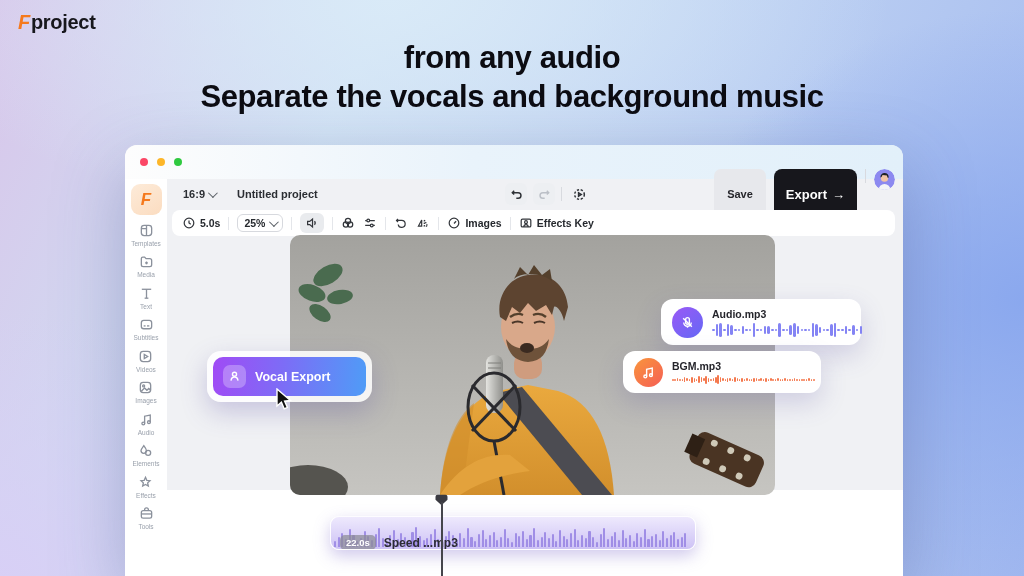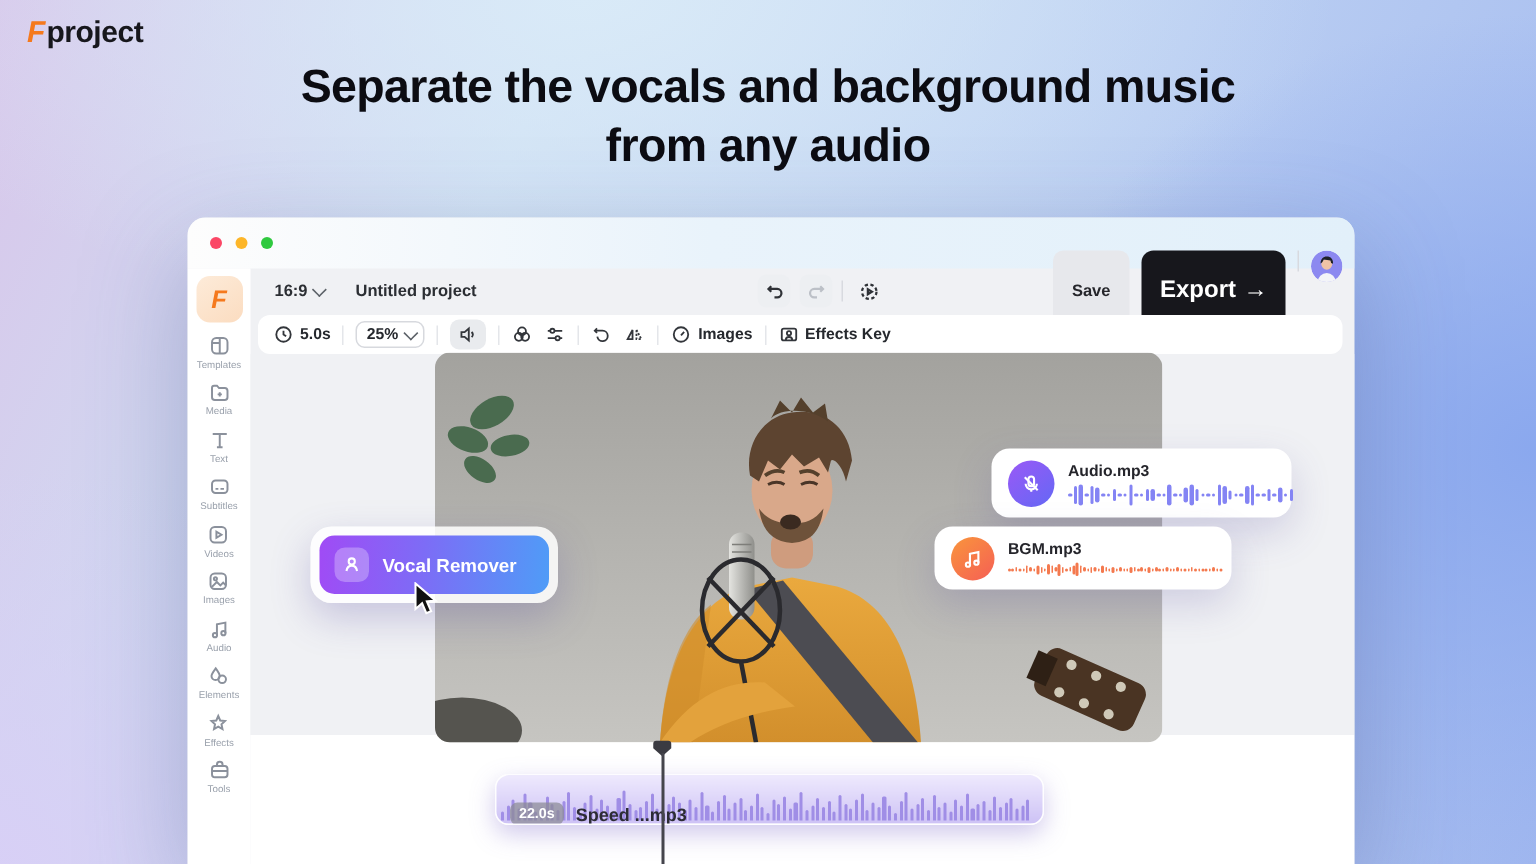--- a/index.html
+++ b/index.html
@@ -57,21 +57,21 @@
   .hdr{ height:30px; display:flex; align-items:center; padding:0 8px 0 16px; font-size:11px; color:#2b2e33; }
   .ratio{ display:flex; align-items:center; gap:3px; font-weight:600; cursor:pointer;}
   .chev{ width:7px; height:7px; border-right:1.4px solid #5b6067; border-bottom:1.4px solid #5b6067; transform:rotate(45deg) translateY(-2px); }
   .proj{ margin-left:22px; font-weight:600; }
   .hdr-center{ position:absolute; left:338px; top:0; height:30px; display:flex; align-items:center; gap:6px;}
   .icon-btn{ width:22px; height:22px; border-radius:6px; background:#edeff2; display:flex; align-items:center; justify-content:center; cursor:pointer;}
   .icon-btn svg{ width:13px; height:13px; fill:none; stroke-width:1.6; }
   .vsep{ width:1px; height:14px; background:#d8dadf; }
   .hdr-right{ margin-left:auto; display:flex; gap:8px; }
   .btn-save{ background:#e7e8ec; color:#26262b; font-size:11px; font-weight:600; padding:6px 13px; border-radius:7px; border:none; cursor:pointer;}
-  .btn-export{ background:#17171c; color:#fff; font-size:16px; font-weight:700; padding:18px 12px; border-radius:8px; border:none; cursor:pointer; display:flex; align-items:center; gap:5px;}
+  .btn-export{ background:#17171c; color:#fff; font-size:13px; font-weight:700; padding:18px 12px; border-radius:8px; border:none; cursor:pointer; display:flex; align-items:center; gap:5px;}
   .avatar{ width:21px; height:21px; border-radius:50%; overflow:hidden; cursor:pointer; }
 
   
   .toolbar{
     margin:1px 8px 0 5px; height:26px; background:#ffffff; border-radius:8px;
     display:flex; align-items:center; padding:0 10px; gap:8px; font-size:10.5px; font-weight:600; color:#26292e;
   }
   .toolbar svg{ width:14px; height:14px; stroke:#33363b; fill:none; stroke-width:1.4; }
   .tgroup{ display:flex; align-items:center; gap:4px; cursor:pointer;}
   .tdiv{ width:1px; height:13px; background:#e4e6ea; }
@@ -141,22 +141,22 @@
 </head>
 <body>
 
 <div class="stage">
 
   <div class="brand">
     <span class="f">F</span><span class="rest">project</span>
   </div>
 
   <div class="headline">
+    <div>from any audio</div>
     <div>Separate the vocals and background music</div>
-    <div>from any audio</div>
   </div>
 
   <div class="window">
     <div class="titlebar">
       <span class="dot" style="background:#fb4766"></span>
       <span class="dot" style="background:#fdb629"></span>
       <span class="dot" style="background:#2fc93f"></span>
     </div>
 
     <div class="win-body">
@@ -441,21 +441,21 @@
   </div>
 
   <div class="vr-card">
     <button class="vr-btn">
       <span class="vr-ico">
         <svg viewBox="0 0 14 14">
             <circle cx="7" cy="4.6" r="2.2"></circle>
             <path d="M3.2 11.5 c.4-2.6 1.9-3.9 3.8-3.9 s3.4 1.3 3.8 3.9"></path>
           </svg>
       </span>
-      <span>Vocal Remover</span>
+      <span>Vocal Export</span>
     </button>
   </div>
 
   <div class="audio-card vocal-card">
     <div class="disc">
       <svg viewBox="0 0 16 16">
           <rect x="6" y="2.8" width="4" height="7" rx="2"></rect>
           <path d="M4 8 a4 4 0 0 0 8 0"></path>
           <line x1="8" y1="12" x2="8" y2="13.6"></line>
           <line x1="3.4" y1="3.4" x2="12.6" y2="12.6"></line>

